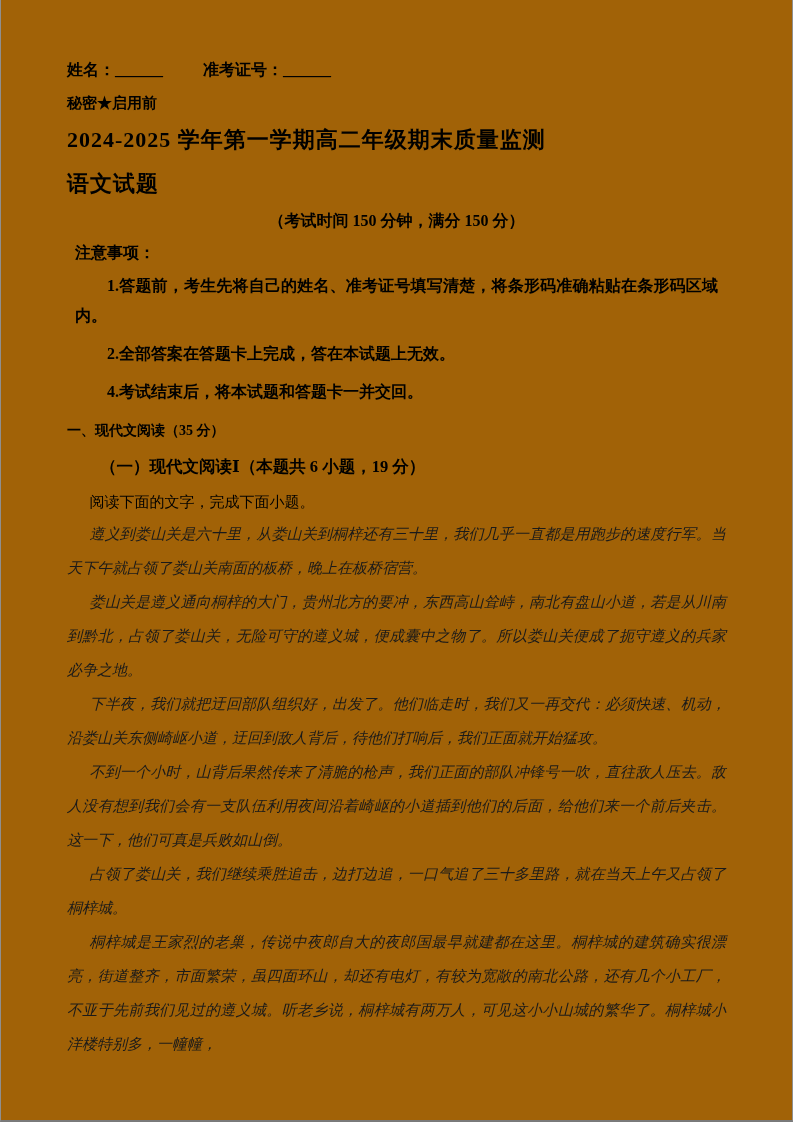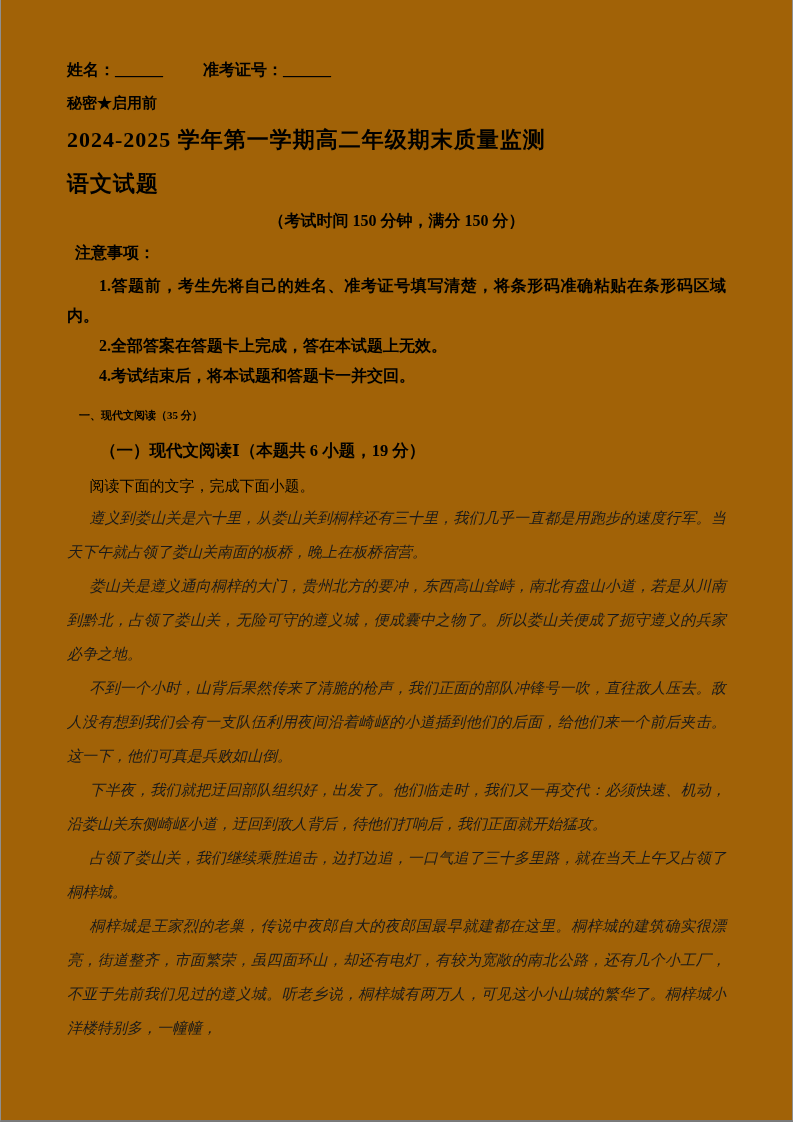--- a/index.html
+++ b/index.html
@@ -55,34 +55,34 @@
     font-weight: 700;
     line-height: 24px;
   }
   .notice-heading {
     margin: 8px 0 0 8px;
     font-size: 16px;
     font-weight: 700;
     line-height: 24px;
   }
   .notice-item {
-    margin: 0;
+    margin: 8px;
     font-size: 16px;
     font-weight: 700;
     line-height: 30px;
     text-align: justify;
     text-justify: inter-ideograph;
     text-indent: 2em;
   }
   .notice-item.first {
     margin-top: 6px;
   }
   .section-heading {
-    margin: 12px 0 0 12px;
-    font-size: 11px;
+    margin: 12px 0 0 0;
+    font-size: 14px;
     font-weight: 700;
     line-height: 24px;
   }
   .subsection-heading {
     margin: 12px 0 0 0;
     padding-left: 2em;
     font-size: 16.5px;
     font-weight: 700;
     line-height: 24px;
   }
@@ -132,20 +132,20 @@
 
     <h2 class="section-heading">一、现代文阅读（35 分）</h2>
 
     <h3 class="subsection-heading">（一）现代文阅读Ⅰ（本题共 6 小题，19 分）</h3>
 
     <p class="instruction">阅读下面的文字，完成下面小题。</p>
 
     <div class="passage">
       <p class="passage-para">遵义到娄山关是六十里，从娄山关到桐梓还有三十里，我们几乎一直都是用跑步的速度行军。当天下午就占领了娄山关南面的板桥，晚上在板桥宿营。</p>
       <p class="passage-para">娄山关是遵义通向桐梓的大门，贵州北方的要冲，东西高山耸峙，南北有盘山小道，若是从川南到黔北，占领了娄山关，无险可守的遵义城，便成囊中之物了。所以娄山关便成了扼守遵义的兵家必争之地。</p>
+      <p class="passage-para">下半夜，我们就把迂回部队组织好，出发了。他们临走时，我们又一再交代：必须快速、机动，沿娄山关东侧崎岖小道，迂回到敌人背后，待他们打响后，我们正面就开始猛攻。</p>
       <p class="passage-para">不到一个小时，山背后果然传来了清脆的枪声，我们正面的部队冲锋号一吹，直往敌人压去。敌人没有想到我们会有一支队伍利用夜间沿着崎岖的小道插到他们的后面，给他们来一个前后夹击。这一下，他们可真是兵败如山倒。</p>
-      <p class="passage-para">下半夜，我们就把迂回部队组织好，出发了。他们临走时，我们又一再交代：必须快速、机动，沿娄山关东侧崎岖小道，迂回到敌人背后，待他们打响后，我们正面就开始猛攻。</p>
       <p class="passage-para">占领了娄山关，我们继续乘胜追击，边打边追，一口气追了三十多里路，就在当天上午又占领了桐梓城。</p>
       <p class="passage-para">桐梓城是王家烈的老巢，传说中夜郎自大的夜郎国最早就建都在这里。桐梓城的建筑确实很漂亮，街道整齐，市面繁荣，虽四面环山，却还有电灯，有较为宽敞的南北公路，还有几个小工厂，不亚于先前我们见过的遵义城。听老乡说，桐梓城有两万人，可见这小小山城的繁华了。桐梓城小洋楼特别多，一幢幢，</p>
     </div>
 
   </div>
 </div>
 
 </body></html>

